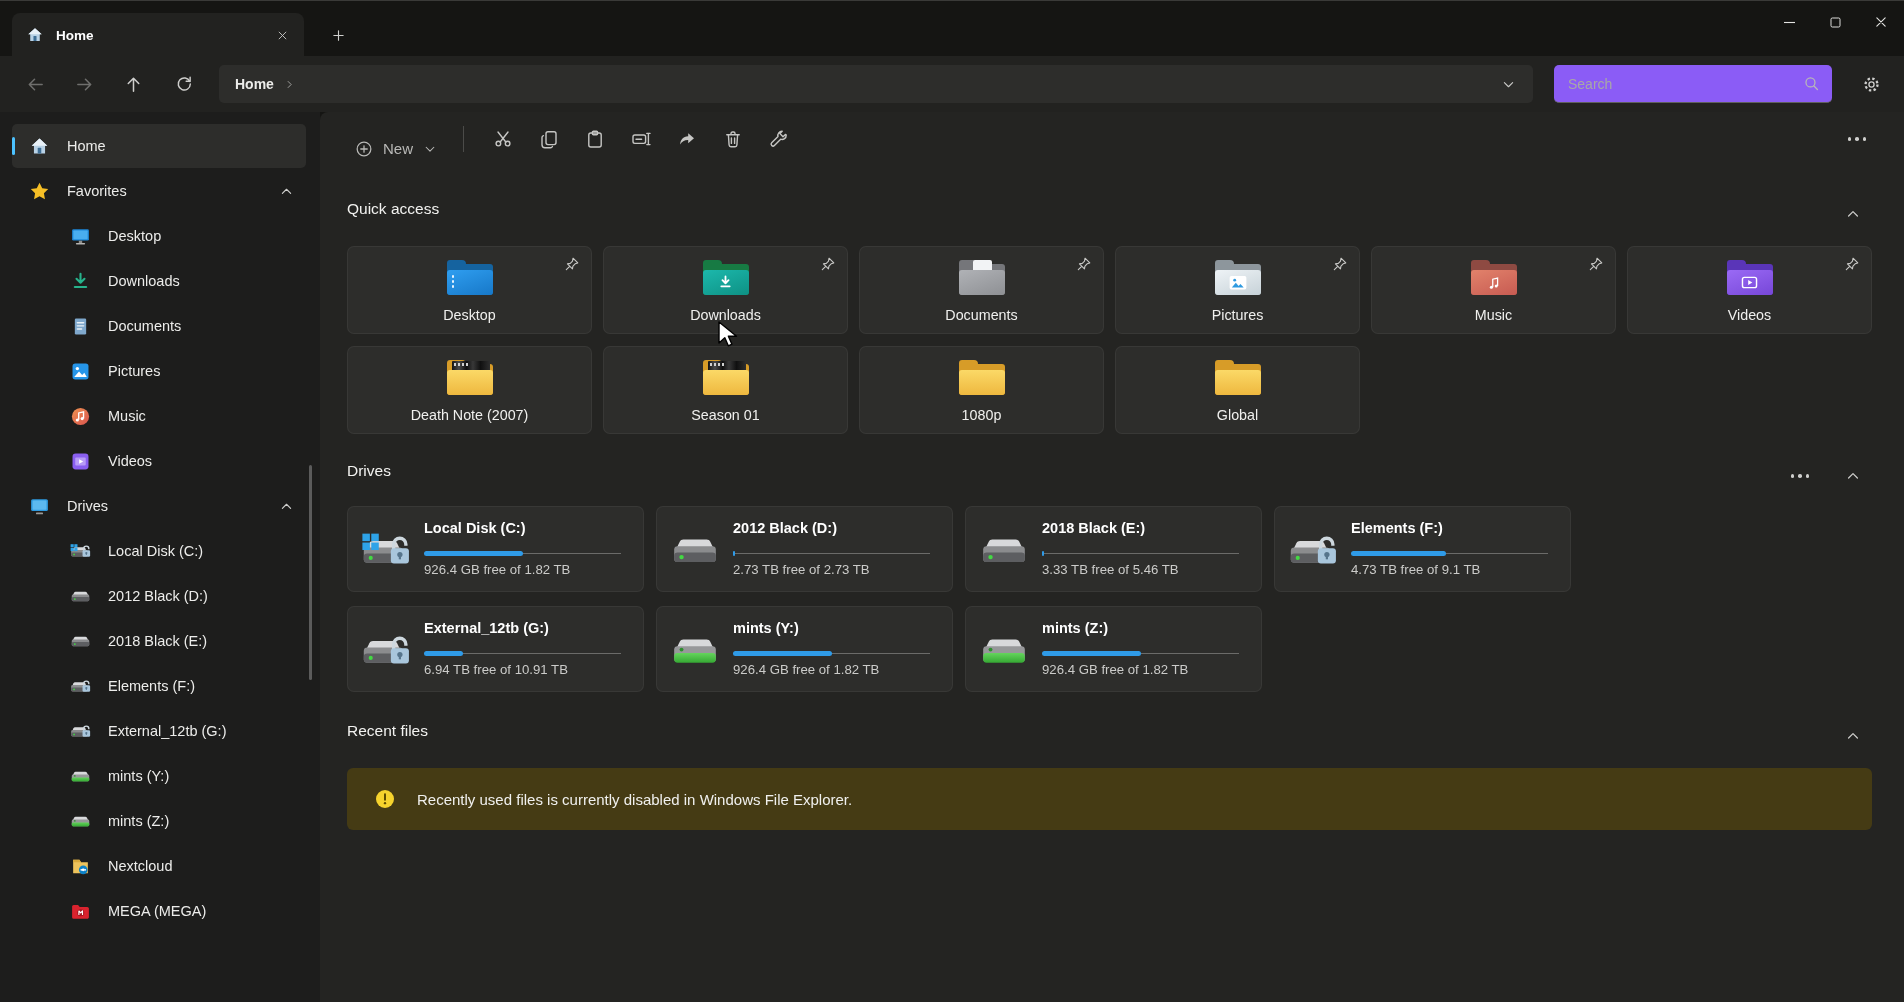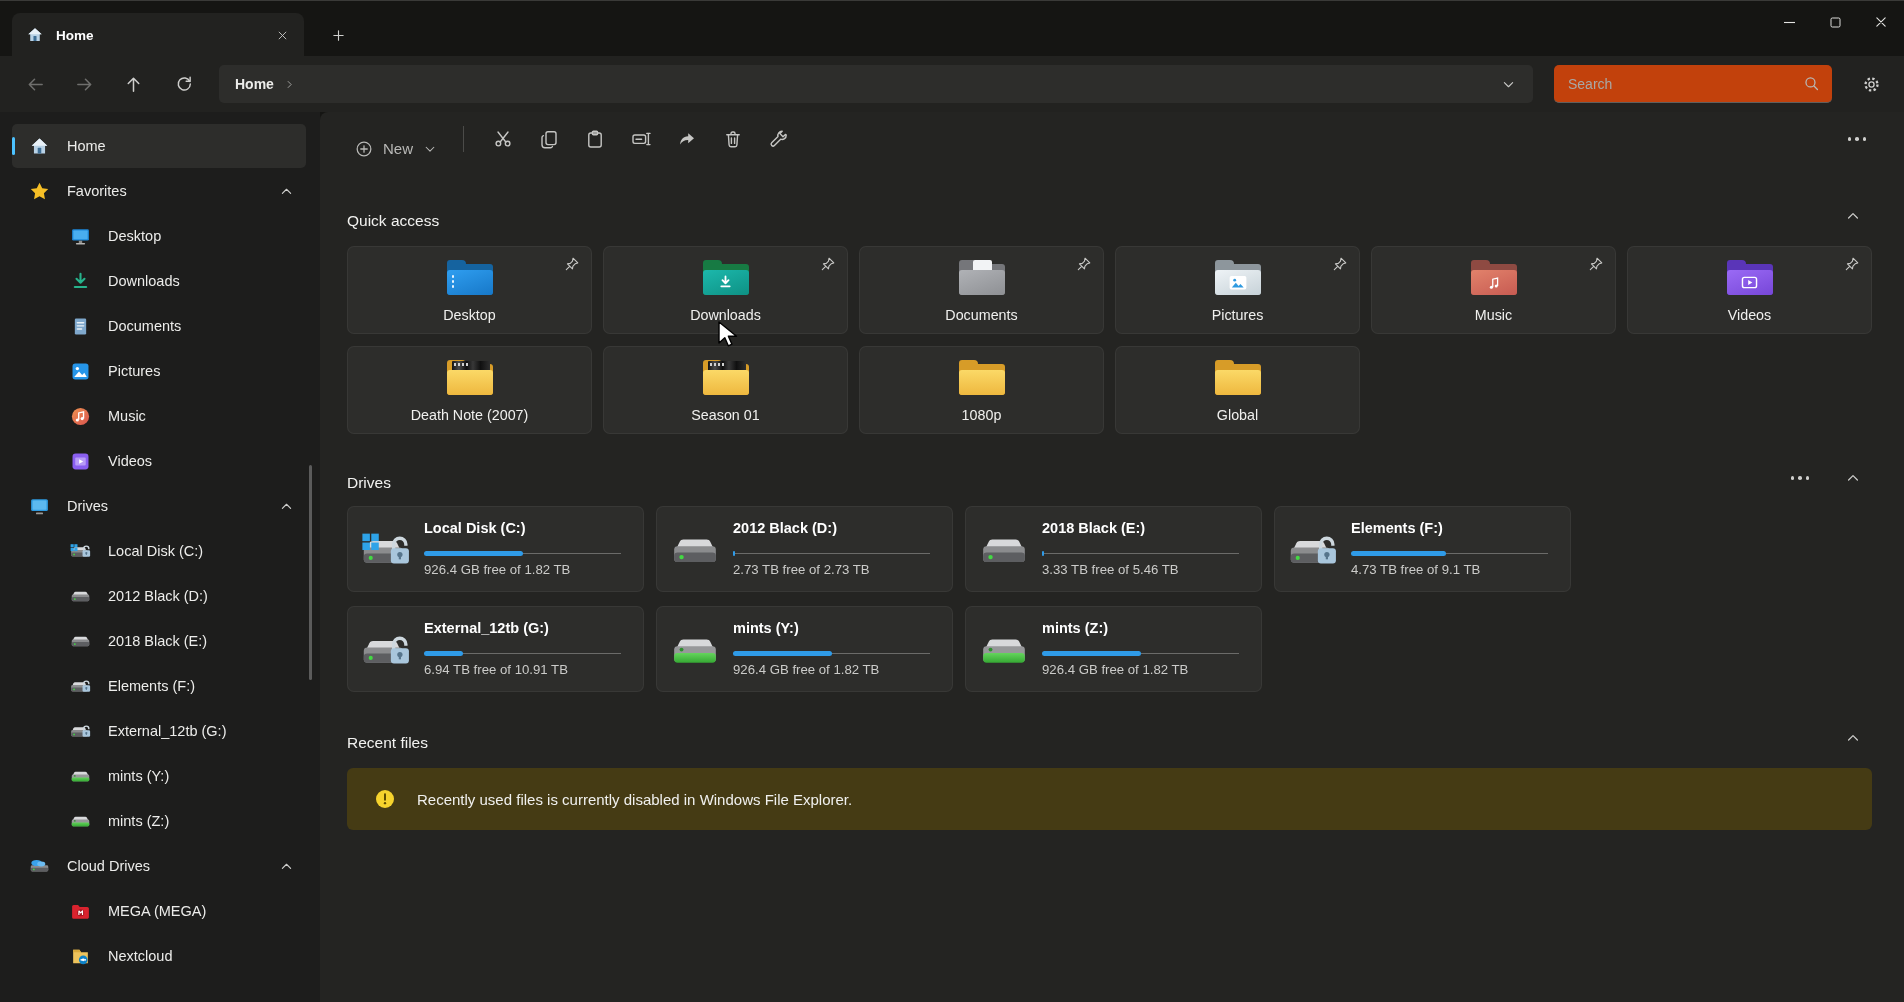--- a/index.html
+++ b/index.html
@@ -18,21 +18,21 @@
   .win-controls button { width:46px; height:42px; display:flex; align-items:center; justify-content:center; color:#e4e4e2; }
 
   
   .navbar { position:absolute; left:0; top:56px; width:100%; height:56px; background:#222220; }
   .nav-btn { position:absolute; top:10px; width:36px; height:36px; border-radius:4px; display:flex; align-items:center; justify-content:center; color:#cfcfcd; }
   .nav-btn.dim { color:#6f6f6d; }
   .addressbar { position:absolute; left:219px; top:9px; width:1314px; height:38px; background:#2d2d2b; border-radius:5px; display:flex; align-items:center; padding:0 12px 0 16px; }
   .crumb { font-size:14px; color:#ececea; font-weight:700; }
   .crumb-sep { margin-left:10px; color:#b5b5b3; }
   .addr-dd { margin-left:auto; color:#c9c9c7; width:26px; height:26px; display:flex; align-items:center; justify-content:center; }
-  .searchbox { position:absolute; left:1554px; top:9px; width:278px; height:38px; background:#c2410c; border-radius:5px; border-bottom:1px solid #605f5d; display:flex; align-items:center; padding:0 12px 0 14px; }
+  .searchbox { position:absolute; left:1554px; top:9px; width:278px; height:38px; background:#8b5cf6; border-radius:5px; border-bottom:1px solid #605f5d; display:flex; align-items:center; padding:0 12px 0 14px; }
   .searchbox input { flex:1; background:transparent; border:none; outline:none; color:#e8e8e6; font-size:14px; font-family:inherit; }
   .searchbox input::placeholder { color:#a8a8a6; }
   .search-ic { color:#b9b9b7; }
   .gear-btn { position:absolute; left:1852px; top:10px; width:38px; height:36px; display:flex; align-items:center; justify-content:center; color:#cfcfcd; border-radius:4px; }
 
   
   .sidebar { position:absolute; left:0; top:112px; width:320px; bottom:0; background:#1d1d1c; padding-top:12px; }
   .side-item { height:44px; margin:0 14px 1px 12px; border-radius:5px; display:flex; align-items:center; padding-left:17px; gap:17px; font-size:14.5px; color:#ececea; position:relative; }
   .side-item .sic { width:21px; height:21px; flex:0 0 21px; }
   .side-item.child { padding-left:58px; }
@@ -43,21 +43,21 @@
 
   
   .content { position:absolute; left:320px; top:112px; right:0; bottom:0; background:#242422; border-top-left-radius:8px; }
   .toolbar { position:absolute; left:0; top:0; right:0; height:54px; display:flex; align-items:center; padding-left:27px; color:#c2c2c0; }
   .tb-new { display:flex; align-items:center; gap:10px; font-size:15px; color:#b9b9b7; padding:6px 8px; border-radius:4px;margin-top:19px; }
   .tb-sep { width:1px; height:26px; background:#4b4b49; margin:0 16px 0 18px; }
   .tb-btn { width:46px; height:40px; display:flex; align-items:center; justify-content:center; border-radius:4px; color:#c6c6c4; }
   .tb-more { position:absolute; right:26px; top:9px; width:42px; height:36px; display:flex; align-items:center; justify-content:center; gap:4px; border-radius:4px; }
   .dot { width:3.5px; height:3.5px; border-radius:50%; background:#cfcfcd; }
 
-  .sect-h { position:absolute; left:27px; right:32px; height:30px; display:flex; align-items:flex-end; font-size:15.5px; color:#f2f2f0; }
+  .sect-h { position:absolute; left:27px; right:32px; height:30px; display:flex; align-items:flex-start; font-size:15.5px; color:#f2f2f0; }
   .sect-h .chev { position:absolute; right:4px; color:#cfcfcd; width:30px; height:28px; display:flex; align-items:center; justify-content:center; }
   .sect-h .more { position:absolute; right:55px; width:34px; height:28px; display:flex; align-items:center; justify-content:center; gap:4px; border-radius:4px; }
   .h-qa { top:88px; } .h-dr { top:350px; } .h-rc { top:610px; }
 
   .qa-row { position:absolute; left:27px; display:flex; gap:11px; }
   .qa-r1 { top:134px; } .qa-r2 { top:234px; }
   .tile { width:245px; height:88px; background:#2d2d2b; border:1px solid rgba(255,255,255,.055); border-radius:7px; position:relative; }
   .tile-label { position:absolute; left:8px; right:8px; bottom:10px; text-align:center; font-size:14.3px; color:#f0f0ee; white-space:nowrap; overflow:hidden; }
   .pin { position:absolute; top:9px; right:11px; color:#c9c9c7; }
 
@@ -507,42 +507,31 @@
           <use href="#i-drive-green"></use>
         </svg>
       <span>mints (Y:)</span>
     </div>
     <div class="side-item child">
       <svg class="ic sic">
           <use href="#i-drive-green"></use>
         </svg>
       <span>mints (Z:)</span>
     </div>
-    <div class="side-item">
-      <svg class="ic sic">
-          <use href="#i-drive-cloud"></use>
-        </svg>
-      <span>Cloud Drives</span>
-      <span class="side-chev">
-          <svg class="ic" width="15" height="15">
-            <use href="#i-chev-up"></use>
-          </svg>
-        </span>
+    <div class="side-item child">
+      <svg class="ic sic">
+          <use href="#i-folder-nc"></use>
+        </svg>
+      <span>Nextcloud</span>
     </div>
     <div class="side-item child">
       <svg class="ic sic">
           <use href="#i-folder-mega"></use>
         </svg>
       <span>MEGA (MEGA)</span>
-    </div>
-    <div class="side-item child">
-      <svg class="ic sic">
-          <use href="#i-folder-nc"></use>
-        </svg>
-      <span>Nextcloud</span>
     </div>
     <div class="side-scroll"></div>
   </div>
 
   <div class="content">
 
     <div class="toolbar">
       <button class="tb-new">
         <svg class="ic" width="18" height="18">
             <use href="#i-plus-circle"></use>

